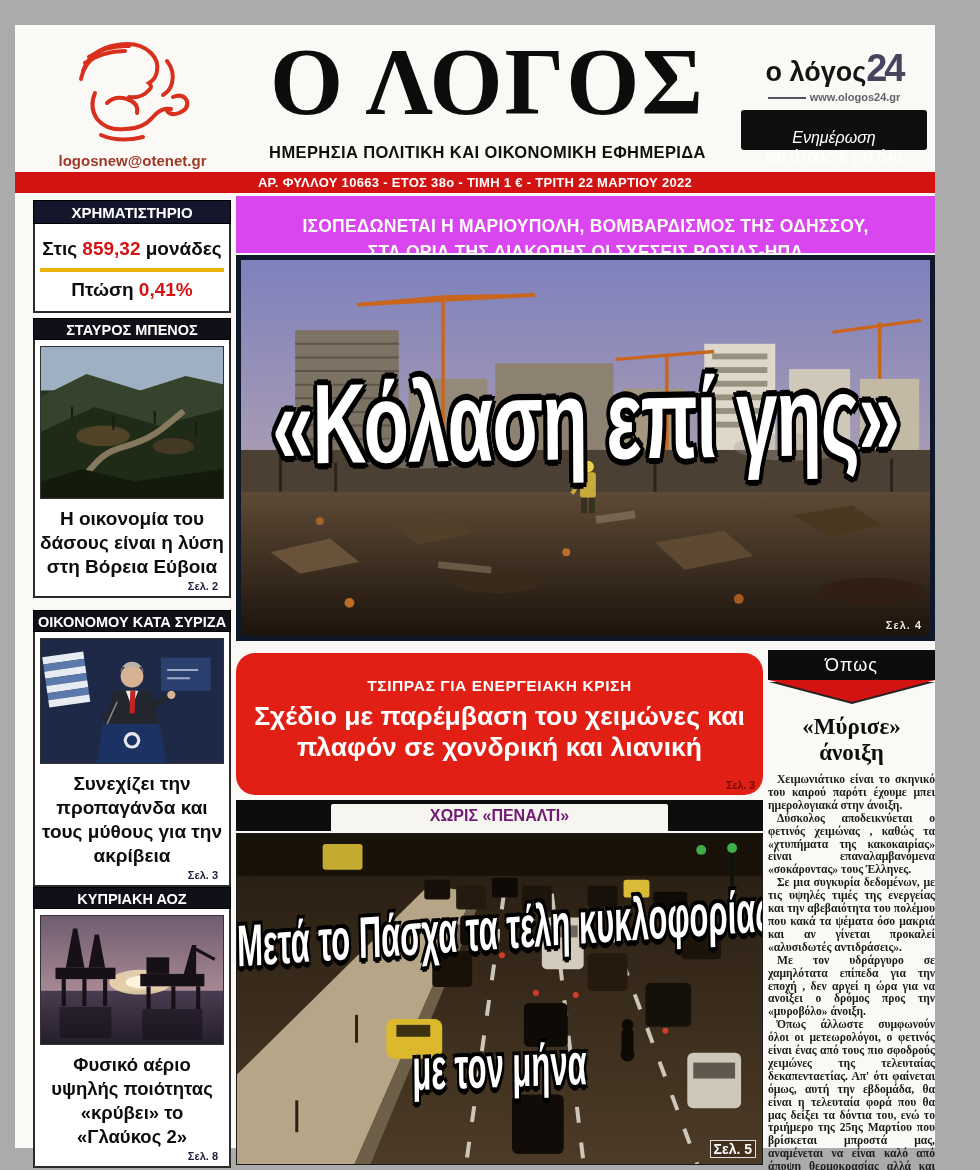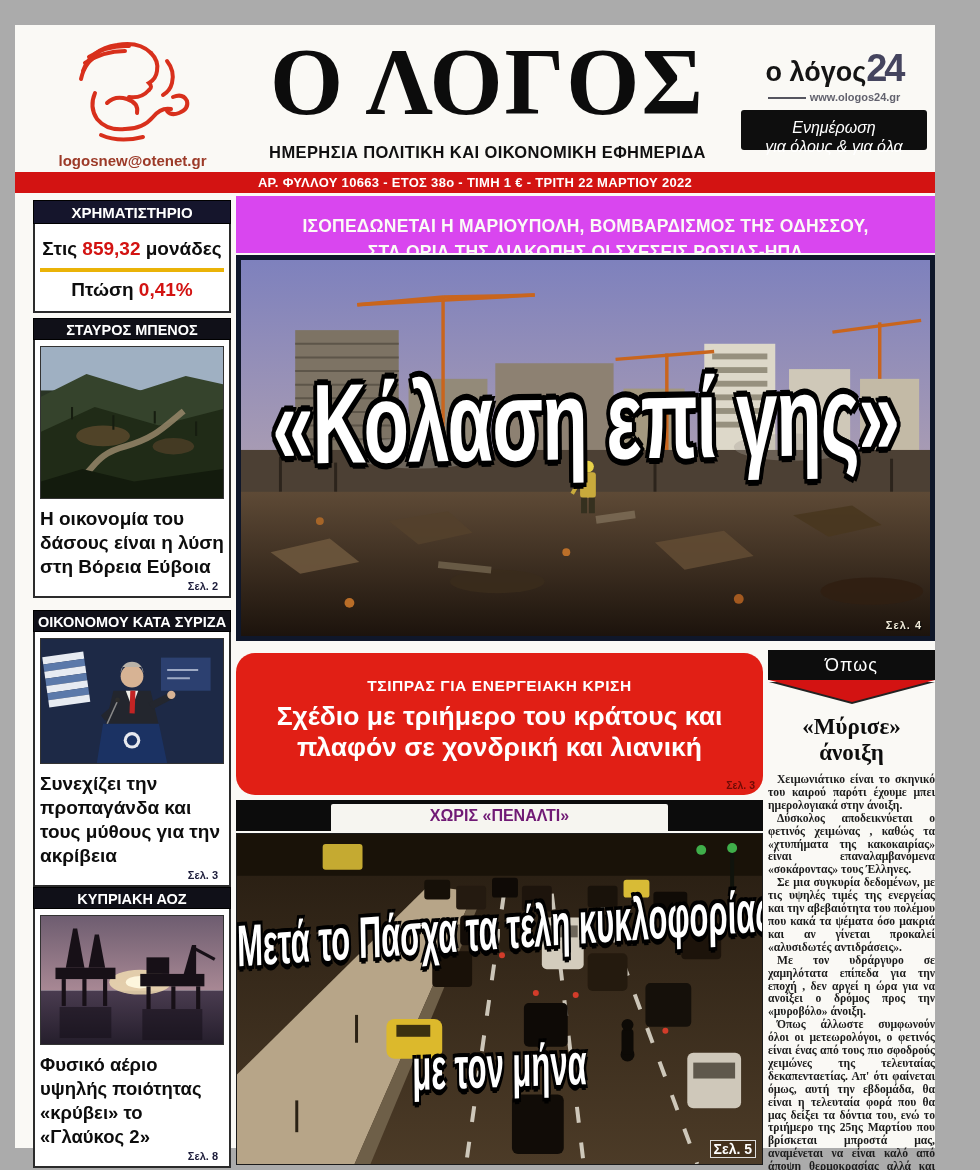--- a/index.html
+++ b/index.html
@@ -18,31 +18,31 @@
   #masthead-subtitle { position:absolute; left:200px; top:118px; width:545px; text-align:center;
     font-size:16.5px; font-weight:bold; color:#101010; letter-spacing:0.4px; }
   #weblogo { position:absolute; left:726px; top:22px; width:186px; text-align:center; }
   #weblogo .wl-text { font-size:27px; font-weight:bold; color:#141414; }
   #weblogo .wl-num  { font-size:38px; font-weight:bold; color:#45455f; letter-spacing:-3px; }
   #weblogo-url { position:absolute; left:726px; top:66px; width:186px; text-align:center;
     font-size:11px; font-weight:bold; color:#62626e; }
   #weblogo-url .rule { display:inline-block; width:38px; height:2px; background:#55555f; vertical-align:middle; margin-right:4px; }
   #tagline-box { position:absolute; left:726px; top:85px; width:186px; height:40px; background:#0e0e0e;
     border-radius:3px; color:#fff; font-style:italic; font-size:16px; line-height:19px;
-    text-align:center; padding-top:8px; }
+    text-align:center; padding-top:18px; }
   #issue-bar { position:absolute; left:0; top:147px; width:920px; height:21px; background:#d31312;
     color:#ffffff; font-size:13px; font-weight:bold; text-align:center; line-height:21px; letter-spacing:0.3px; }
 
   
   .side { position:absolute; left:18px; width:198px; }
   .side-header { background:#101018; color:#fff; font-weight:bold; text-align:center;
     font-size:14.5px; height:22px; line-height:22px; border:1px solid #000; }
   .side-body { border:2px solid #2b2b2b; border-top:none; background:#fff; padding:6px 5px 4px 5px; }
   .side-photo { width:100%; display:block; border:1px solid #333; }
-  .side-caption { font-size:19px; line-height:24px; font-weight:bold; color:#0d0d0d; text-align:left; margin-top:8px; }
+  .side-caption { font-size:19px; line-height:24px; font-weight:bold; color:#0d0d0d; text-align:center; margin-top:8px; }
   .side-ref { font-size:11px; font-weight:bold; color:#1c1c3a; text-align:right; padding-right:6px; margin-top:1px; }
 
   #stock-box { top:175px; }
   #stock-box .side-header { background:#15152c; height:24px; line-height:24px; font-size:15px; }
   #stock-line1, #stock-line2 { font-size:19px; font-weight:bold; color:#0d0d0d; text-align:center; }
   #stock-line1 { margin-top:8px; padding-bottom:8px; border-bottom:4px solid #eab308; }
   #stock-line2 { margin-top:7px; margin-bottom:6px; }
   .stock-val { color:#d31312; }
 
   #side-benos   { top:293px; }
@@ -334,21 +334,21 @@
           <rect x="353" y="244" width="6" height="16" fill="#35301f"></rect>
           <line x1="344" y1="226" x2="336" y2="240" stroke="#c8aa3c" stroke-width="4"></line>
         </g>
       </svg>
       <div id="lead-headline">«Κόλαση επί γης»</div>
       <div class="photo-ref">Σελ. 4</div>
     </div>
 
     <div id="energy-box">
       <div id="energy-kicker">ΤΣΙΠΡΑΣ ΓΙΑ ΕΝΕΡΓΕΙΑΚΗ ΚΡΙΣΗ</div>
-      <div id="energy-headline">Σχέδιο με τριήμερο του κράτους και πλαφόν σε χονδρική και λιανική</div>
+      <div id="energy-headline">Σχέδιο με παρέμβαση του χειμώνες και πλαφόν σε χονδρική και λιανική</div>
       <div id="energy-ref">Σελ. 3</div>
     </div>
 
     <div id="traffic-band">
       <div id="traffic-band-inner">ΧΩΡΙΣ «ΠΕΝΑΛΤΙ»</div>
     </div>
 
     <div id="traffic-photo">
       <svg viewBox="0 0 527 332" preserveAspectRatio="none">
         <defs>

